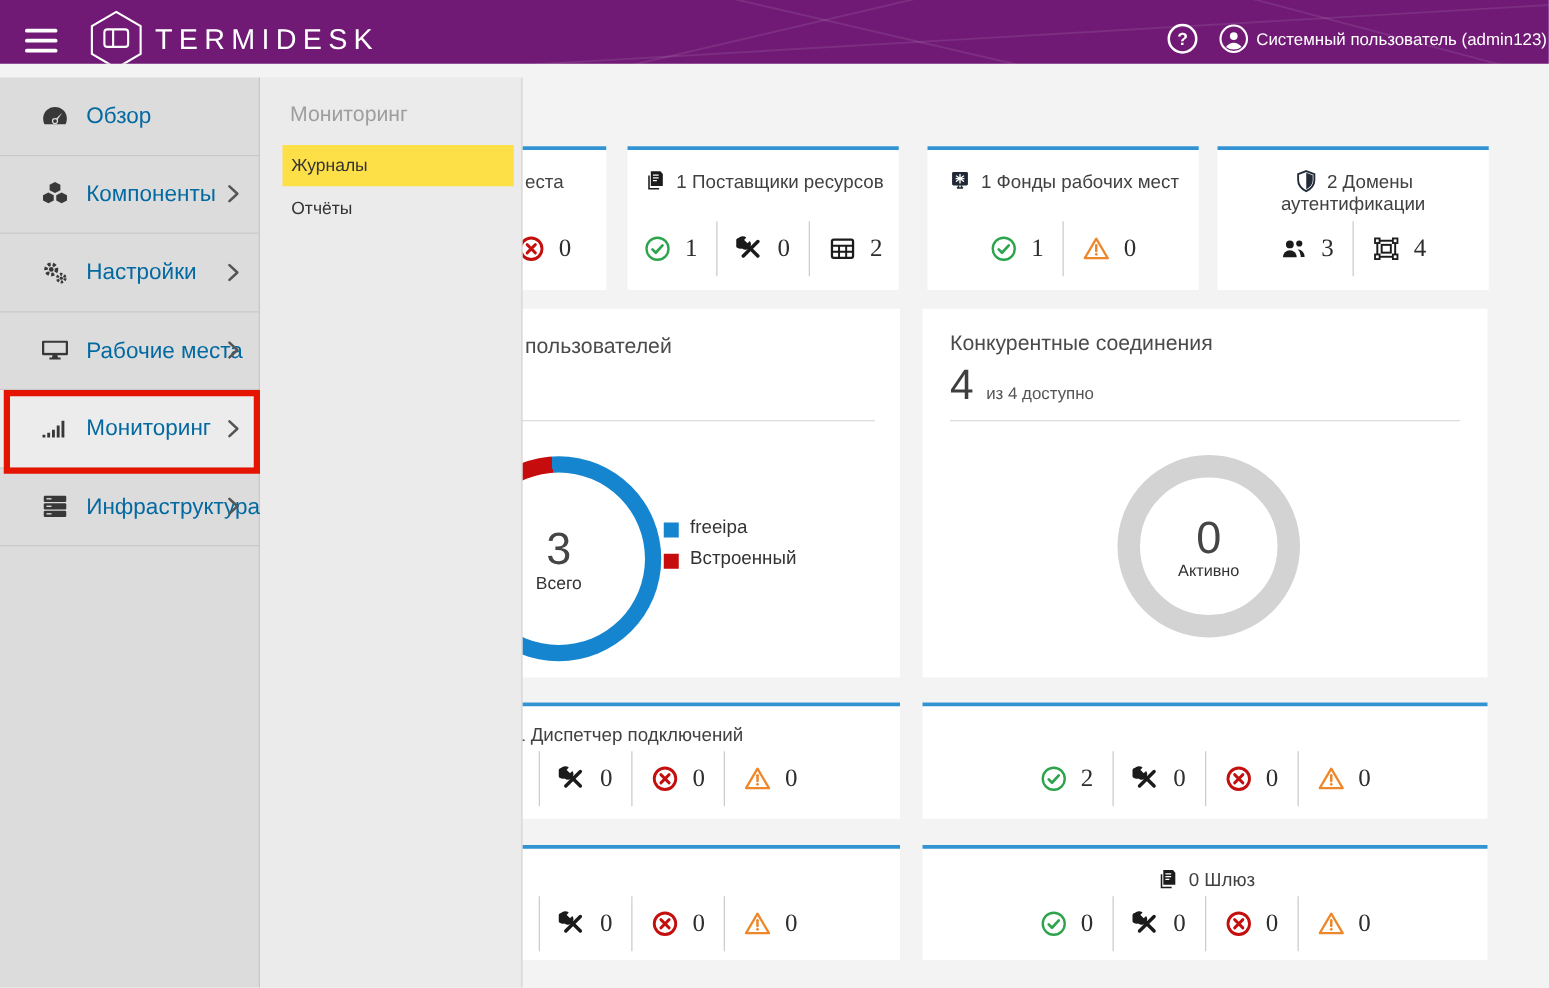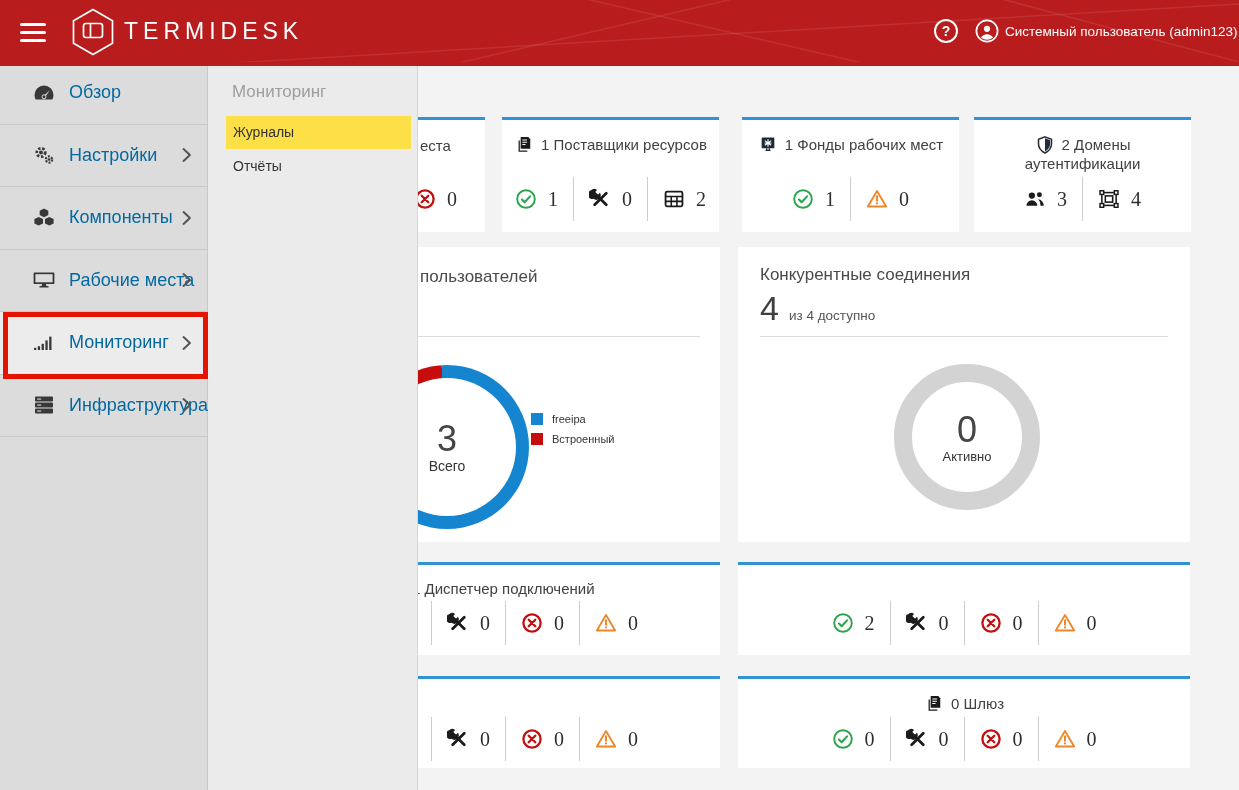--- a/index.html
+++ b/index.html
@@ -1,20 +1,20 @@
 <!DOCTYPE html>
 <html><head>
 <meta charset="utf-8">
 <style>
   html,body{margin:0;padding:0}
   body{width:1239px;height:790px;position:relative;overflow:hidden;background:#f3f3f3;
        font-family:"Liberation Sans","DejaVu Sans",sans-serif;color:#333}
 
   
-  .header{position:absolute;left:0;top:0;right:0;height:66px;background:#b91c1c;z-index:40;overflow:hidden}
+  .header{position:absolute;left:0;top:0;right:0;height:51px;background:#701a75;z-index:40;overflow:hidden}
   .pattern{position:absolute;left:0;top:0;pointer-events:none}
   .burger{position:absolute;left:20px;top:23px;width:26px;cursor:pointer}
   .burger div{height:3.2px;background:#fff;border-radius:2px;margin-bottom:4.6px}
   .logo{position:absolute;left:70px;top:7px;width:46px;height:50px}
   .brand{position:absolute;left:124px;top:18px;font-size:23px;letter-spacing:5px;color:#fff;font-weight:400}
   .help{position:absolute;left:934px;top:19px;width:24px;height:24px;box-sizing:border-box;border:2px solid #fff;
         border-radius:50%;color:#fff;font-size:14px;font-weight:bold;display:flex;align-items:center;justify-content:center;cursor:pointer}
   .user{position:absolute;left:975px;top:19px;height:24px;display:flex;align-items:center;gap:6px;
         color:#fff;font-size:13.5px;cursor:pointer;white-space:nowrap}
   .user svg.av{width:24px;height:24px;flex:none}
@@ -61,21 +61,21 @@
   .ctitle{position:absolute;left:22px;top:18px;font-size:17px;color:#4a4a4a}
   .utitle{position:absolute;left:152px;top:20px;font-size:17px;color:#4a4a4a}
   .divider{position:absolute;left:20px;right:20px;top:89px;border-top:1px solid #dcdcdc}
   .donut{position:absolute;left:97px;top:118px;width:164px;height:164px;border-radius:50%;
          background:conic-gradient(#1585d0 0deg 326deg,#c60c0c 326deg 356deg,#1585d0 356deg 360deg)}
   .hole{position:absolute;inset:13px;background:#fff;border-radius:50%;display:flex;flex-direction:column;
         align-items:center;justify-content:center}
   .big{font-size:36px;font-weight:300;color:#454545;line-height:38px}
   .small-lb{font-size:14px;color:#333}
   .legend{position:absolute;left:263px;top:166px;display:flex;flex-direction:column;gap:8px}
-  .leg-row{display:flex;align-items:flex-start;gap:9px;font-size:11px;color:#333}
+  .leg-row{display:flex;align-items:flex-end;gap:9px;font-size:15px;color:#333}
   .sq{width:12px;height:12px;flex:none}
   .sq.b{background:#1585d0}.sq.r{background:#c60c0c}
   .bignum-row{position:absolute;left:22px;top:42px;display:flex;align-items:baseline;gap:10px}
   .bignum{font-size:34px;font-weight:300;color:#3f3f3f}
   .bignote{font-size:13.5px;color:#555}
   .ring{position:absolute;left:156px;top:117px;width:146px;height:146px;box-sizing:border-box;
         border:18px solid #d3d3d3;border-radius:50%;display:flex;flex-direction:column;align-items:center;justify-content:center}
 </style>
 </head>
 <body>
@@ -220,32 +220,32 @@
 
 <div class="sidebar">
   <div class="side-item">
     <svg class="sic" viewBox="0 0 24 24">
         <use href="#i-gauge"></use>
       </svg>
     <span>Обзор</span>
   </div>
   <div class="side-item">
     <svg class="sic" viewBox="0 0 24 24">
-        <use href="#i-gears"></use>
-      </svg>
-    <span>Настройки</span>
+        <use href="#i-cubes"></use>
+      </svg>
+    <span>Компоненты</span>
     <svg class="chev" viewBox="0 0 13 18">
         <use href="#i-chev-r"></use>
       </svg>
   </div>
   <div class="side-item">
     <svg class="sic" viewBox="0 0 24 24">
-        <use href="#i-cubes"></use>
-      </svg>
-    <span>Компоненты</span>
+        <use href="#i-gears"></use>
+      </svg>
+    <span>Настройки</span>
     <svg class="chev" viewBox="0 0 13 18">
         <use href="#i-chev-r"></use>
       </svg>
   </div>
   <div class="side-item">
     <svg class="sic" viewBox="0 0 24 24">
         <use href="#i-desktop"></use>
       </svg>
     <span>Рабочие места</span>
     <svg class="chev" viewBox="0 0 13 18">

